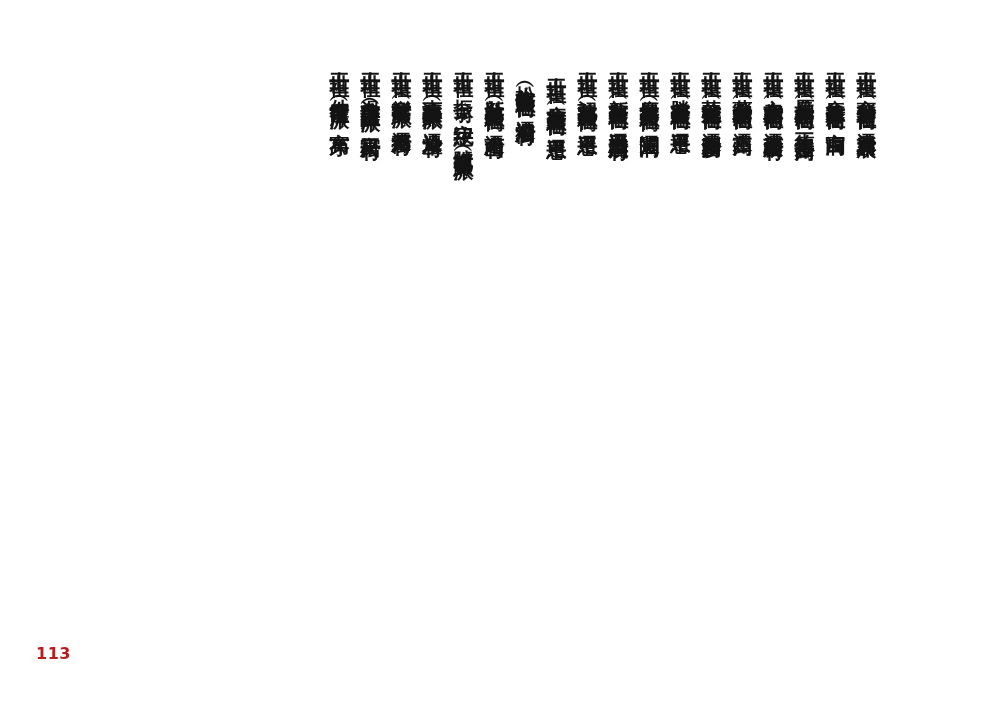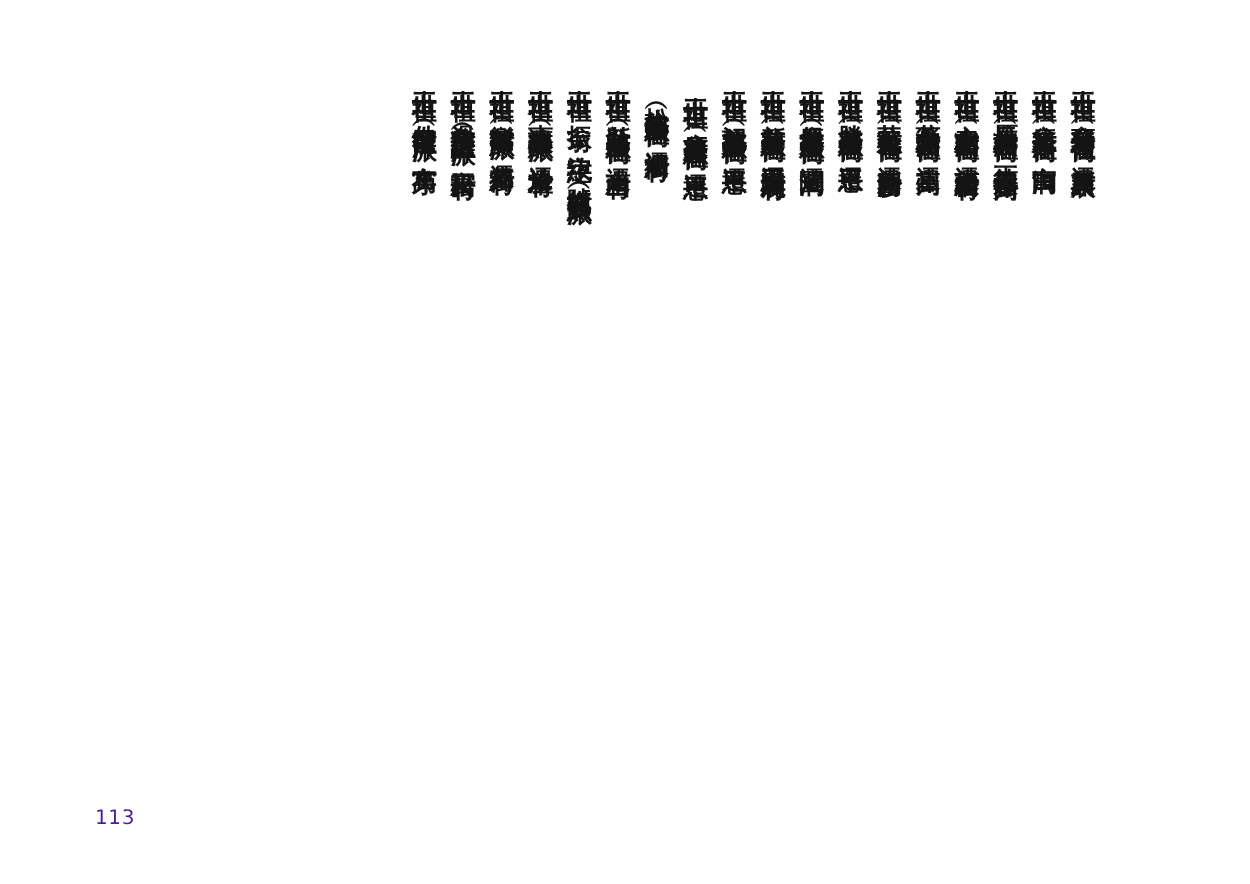--- a/index.html
+++ b/index.html
@@ -52,24 +52,23 @@
   
   .col.indent-1 { padding-top: 6px; }
   .col.indent-2 { padding-top: 14px; }
 
   #page-number {
     position: absolute;
     left: 36px;
     bottom: 44px;
     font-family: "DejaVu Sans", "Liberation Sans", sans-serif;
     font-size: 16px;
-    font-weight: 400;
-    color: #4c1d95;
+    font-weight: 700;
+    color: #b91c1c;
     letter-spacing: 0.5px;
-    margin-left: 40px;
   }
 </style>
 </head>
 <body>
 
 <div id="page">
 
   <div id="columns">
     <div class="col">十三世祖　齊翁（仲禮祖裔）　遷新興布辰</div>
     <div class="col">十三世祖　唐翁（季淳祖裔）　寓白洞</div>

